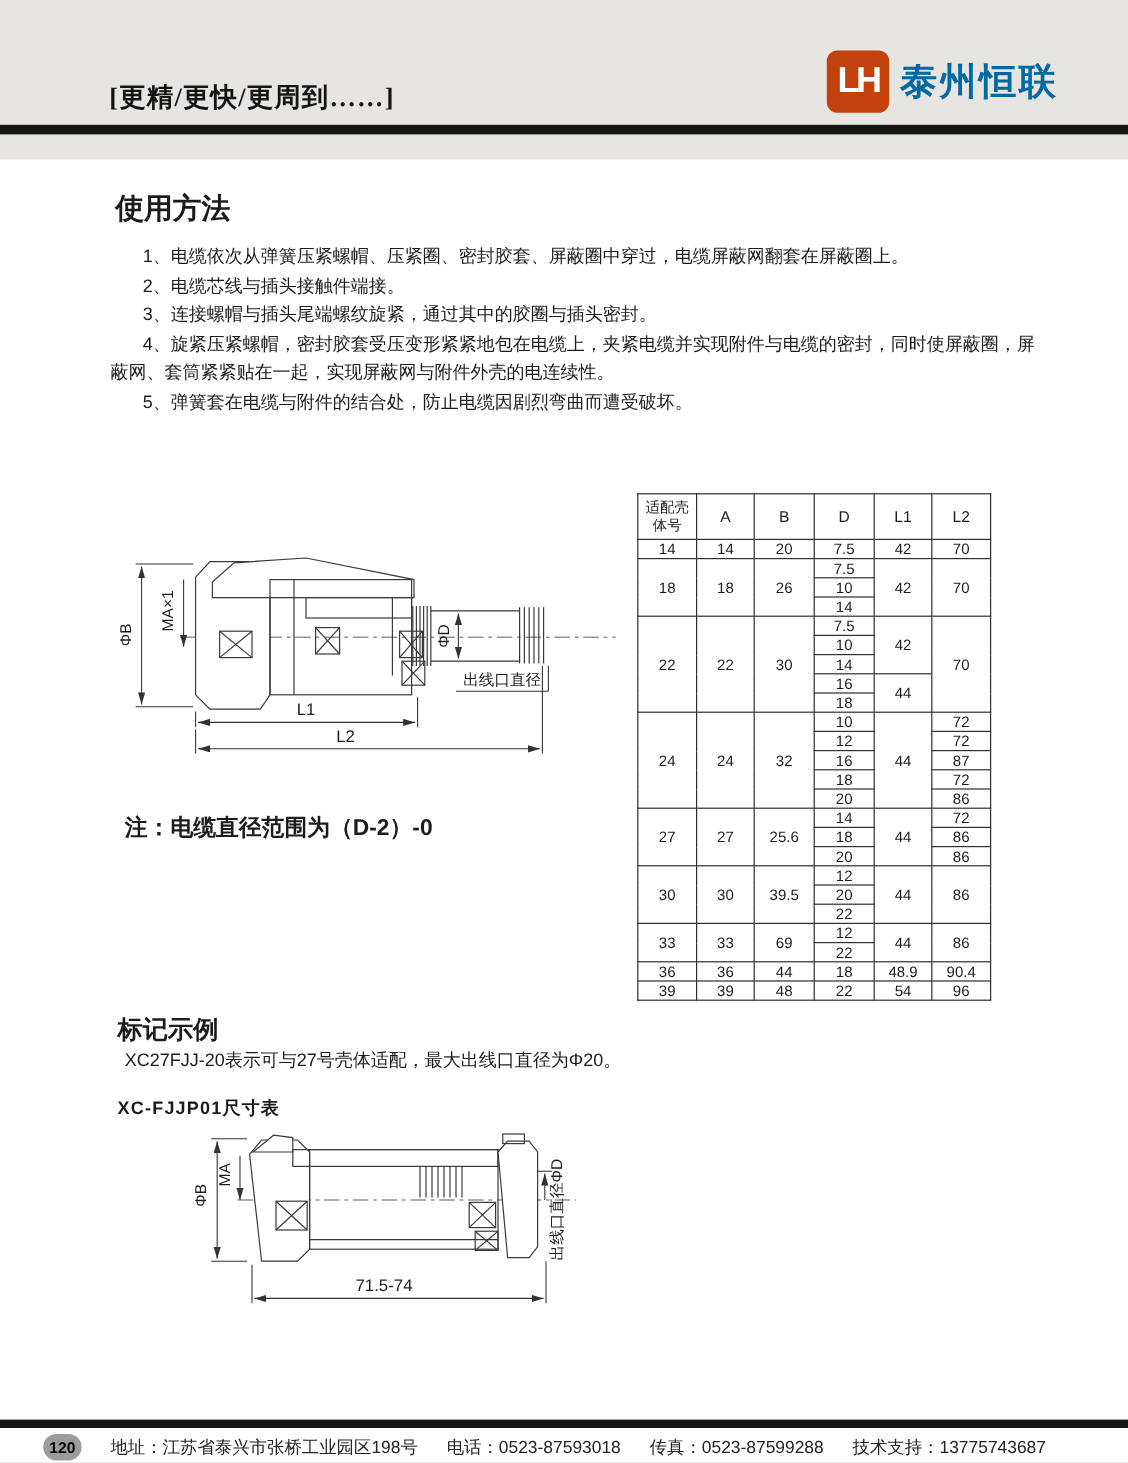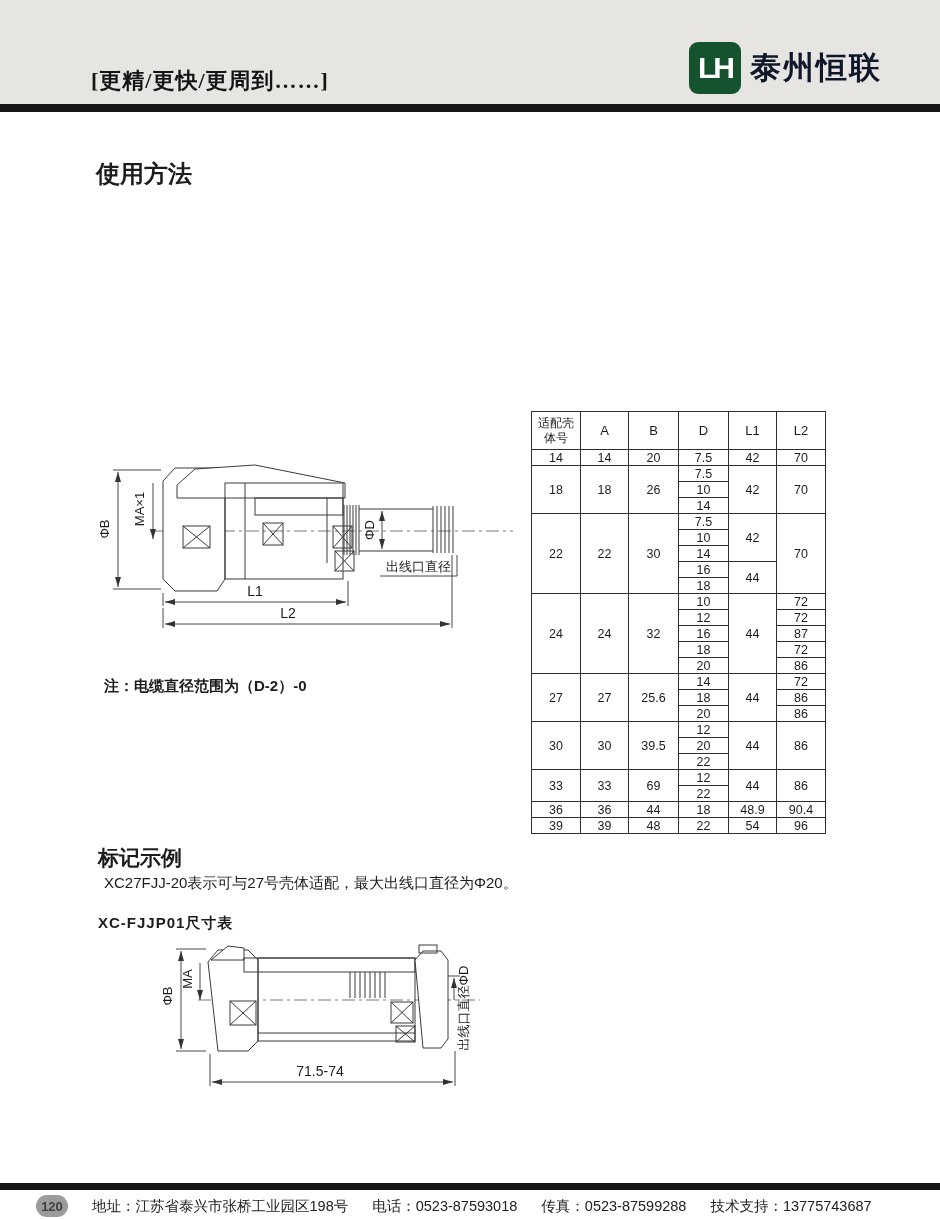--- a/index.html
+++ b/index.html
@@ -3,69 +3,76 @@
 <meta charset="utf-8">
 <style>
   * { margin:0; padding:0; box-sizing:border-box; }
   html,body { background:#cfcfcf; }
   .page {
     position:relative; width:940px; height:1219px; margin:0 auto;
     background:#ffffff; overflow:hidden;
     font-family:"Liberation Sans","DejaVu Sans",sans-serif; color:#1c1c1c;
   }
   
-  .header-band { position:absolute; left:0; top:0; width:940px; height:104px; background:#e6e5e2;text-decoration:underline; }
+  .header-band { position:absolute; left:0; top:0; width:940px; height:133px; background:#e6e5e2;text-decoration:underline; }
   .slogan { position:absolute; left:91px; top:66px; font-size:22px; font-weight:bold; letter-spacing:1px; color:#141414; font-family:"Liberation Serif","DejaVu Serif",serif; }
   .logo-wrap { position:absolute; right:58px; top:42px; display:flex; align-items:center; gap:9px; }
-  .logo-mark { width:52px; height:52px; background:#14532d; border-radius:9px; color:#ffffff; display:flex; align-items:center; justify-content:center; font-weight:bold; font-size:30px; letter-spacing:-3px; font-family:"Liberation Sans",sans-serif; }
-  .brand-name { font-size:31px; font-weight:bold; color:#0f172a; letter-spacing:2px; }
+  .logo-mark { width:52px; height:52px; background:#c2410c; border-radius:9px; color:#ffffff; display:flex; align-items:center; justify-content:center; font-weight:bold; font-size:30px; letter-spacing:-3px; font-family:"Liberation Sans",sans-serif; }
+  .brand-name { font-size:31px; font-weight:bold; color:#0369a1; letter-spacing:2px; }
   .header-rule { position:absolute; left:0; top:104px; width:940px; height:8px; background:#161616; }
   
   .usage-title { position:absolute; left:96px; top:158px; font-size:24px; font-weight:bold; }
   .usage-steps { position:absolute; left:92px; top:202px; width:782px; font-size:15px; line-height:23.5px; }
   .usage-steps p { text-indent:27px; margin-bottom:1px; }
   
   svg.tech { position:absolute; }
   svg.tech .ln   { stroke:#3a3a3a; stroke-width:1; fill:none; }
   svg.tech .fill { stroke:#3a3a3a; stroke-width:1; fill:#ffffff; }
   svg.tech .cl   { stroke:#555; stroke-width:0.8; stroke-dasharray:13 4 3 4; fill:none; }
   svg.tech .dimln{ stroke:#333; stroke-width:0.9; fill:none; }
   svg.tech text.dim { font-size:13px; fill:#1c1c1c; font-family:"Liberation Sans","DejaVu Sans",sans-serif; }
   svg.tech text.dimL { font-size:14px; }
   
   .spec-table { position:absolute; left:531px; top:384px; border-collapse:collapse; table-layout:fixed; width:294px;margin-top:27px; }
   .spec-table th, .spec-table td { border:1px solid #2e2e2e; text-align:center; vertical-align:middle; font-weight:normal; }
   .spec-table th { height:38px; font-size:13px; line-height:15px; }
   .spec-table th.th-shell { font-size:12px; padding:0 5px; }
   .spec-table td { height:16px; font-size:12.5px; line-height:14px; padding:0; }
   
-  .note-text { position:absolute; left:104px; top:677px; font-size:15px; font-weight:bold; }
+  .note-text { position:absolute; left:104px; top:677px; font-size:19px; font-weight:bold; }
   .marking-title { position:absolute; left:98px; top:844px; font-size:21px; font-weight:bold; }
   .marking-example { position:absolute; left:104px; top:874px; font-size:15px;text-align:center; }
   .size-table-title { position:absolute; left:98px; top:914px; font-size:15px; font-weight:bold; letter-spacing:1px; }
   
   .footer-rule { position:absolute; left:0; top:1183px; width:940px; height:7px; background:#161616; }
   .footer { position:absolute; left:36px; top:1193px; width:895px; height:26px; display:flex; align-items:center; gap:24px; font-size:14.5px; color:#222; white-space:nowrap; }
-  .page-badge { flex:0 0 auto; width:32px; height:22px; border-radius:11px; background:#9c9c9c; color:#404040; font-size:13px; font-weight:bold; display:flex; align-items:center; justify-content:center; }
+  .page-badge { flex:0 0 auto; width:32px; height:22px; border-radius:11px; background:#9c9c9c; color:#000000; font-size:13px; font-weight:bold; display:flex; align-items:center; justify-content:center; }
 </style>
 </head>
 <body>
 
 <div class="page">
 
   <div class="header-band">
     <div class="slogan">[更精/更快/更周到……]</div>
     <div class="logo-wrap">
       <div class="logo-mark">LH</div>
       <div class="brand-name">泰州恒联</div>
     </div>
   </div>
   <div class="header-rule"></div>
 
   <div class="usage-title">使用方法</div>
+  <div class="usage-steps">
+    <p>1、电缆依次从弹簧压紧螺帽、压紧圈、密封胶套、屏蔽圈中穿过，电缆屏蔽网翻套在屏蔽圈上。</p>
+    <p>2、电缆芯线与插头接触件端接。</p>
+    <p>3、连接螺帽与插头尾端螺纹旋紧，通过其中的胶圈与插头密封。</p>
+    <p>4、旋紧压紧螺帽，密封胶套受压变形紧紧地包在电缆上，夹紧电缆并实现附件与电缆的密封，同时使屏蔽圈，屏蔽网、套筒紧紧贴在一起，实现屏蔽网与附件外壳的电连续性。</p>
+    <p>5、弹簧套在电缆与附件的结合处，防止电缆因剧烈弯曲而遭受破坏。</p>
+  </div>
 
   <svg class="tech" style="left:95px; top:443px;" width="420" height="200" viewBox="0 0 420 200">
     <defs>
       <pattern id="hatch1" width="6" height="6" patternUnits="userSpaceOnUse" patternTransform="rotate(45)">
         <line x1="0" y1="0" x2="0" y2="6" stroke="#5a5a5a" stroke-width="1"></line>
       </pattern>
       <pattern id="net1" width="7" height="7" patternUnits="userSpaceOnUse">
         <path d="M0,0 L7,7 M7,0 L0,7" stroke="#6a6a6a" stroke-width="0.7"></path>
       </pattern>
       <marker id="arr1" markerWidth="12" markerHeight="8" refX="10" refY="3" orient="auto-start-reverse" markerUnits="userSpaceOnUse">

